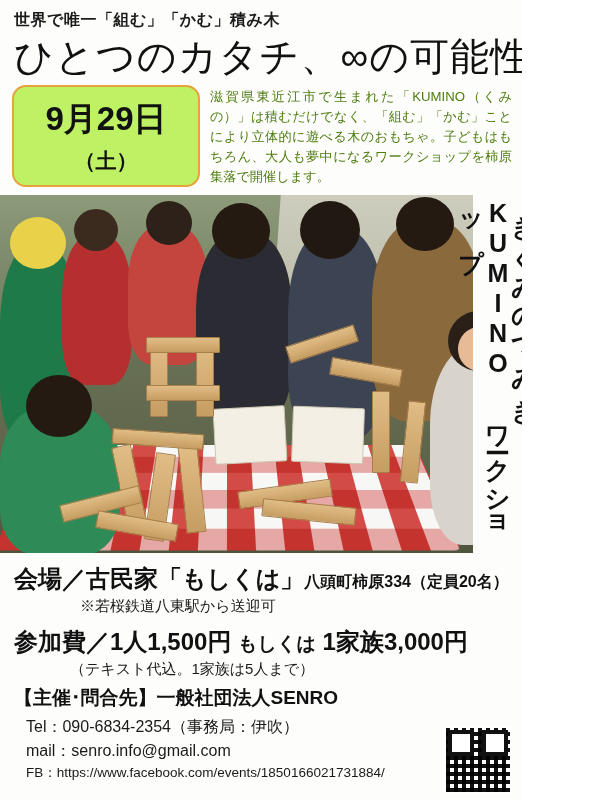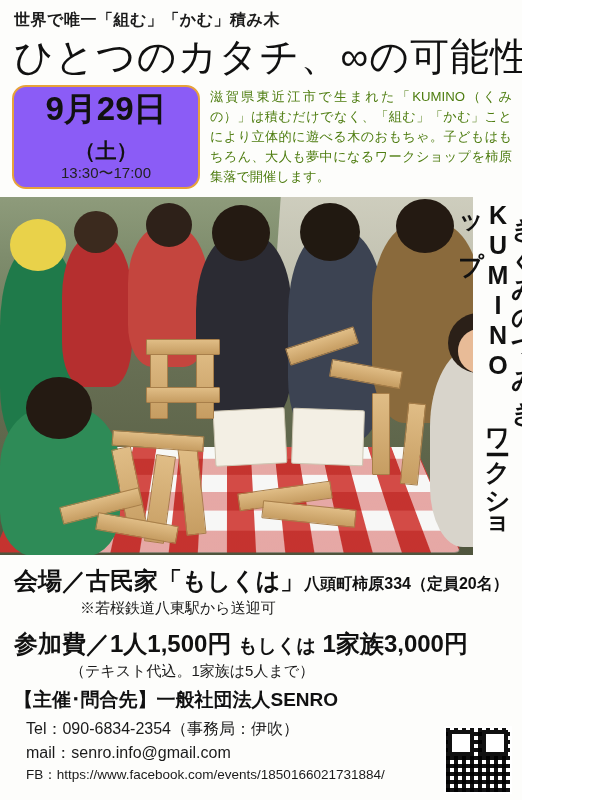--- a/index.html
+++ b/index.html
@@ -46,23 +46,23 @@
     margin-top: 6px;
     padding: 0 10px 0 12px;
     gap: 10px;
   }
   .date-box {
     position: relative;
     width: 188px;
     min-height: 68px;
     border: 2px solid #e7a23b;
     border-radius: 14px;
-    background: #8b5cf6;
+    background: #bef264;
     text-align: center;
-    padding: 3px 0 4px 0;
+    padding: 13px 0 4px 0;
     box-sizing: border-box;
   }
   .date-main {
     font-size: 33px;
     font-weight: 700;
     color: #111;
     letter-spacing: 0px;
     line-height: 1.15;
   }
   .date-main .sat {
@@ -230,21 +230,20 @@
   <div class="header">
     <div class="tagline">世界で唯一「組む」「かむ」積み木</div>
     <div class="main-title">ひとつのカタチ、∞の可能性</div>
   </div>
 
   <div class="info-row">
     <div class="date-box">
       <div class="date-main">
         <span>9月29日</span><span class="sat">（土）</span>
       </div>
-      <div class="date-time">13:30〜17:00</div>
     </div>
     <div class="desc">滋賀県東近江市で生まれた「KUMINO（くみの）」は積むだけでなく、「組む」「かむ」ことにより立体的に遊べる木のおもちゃ。子どもはもちろん、大人も夢中になるワークショップを柿原集落で開催します。</div>
   </div>
 
   <div class="photo-wrap">
     <div class="photo">
       <div class="ph-bg-top"></div>
       <div class="ph-tent"></div>
       <div class="ph-ground"></div>
       <div class="ph-table"></div>

